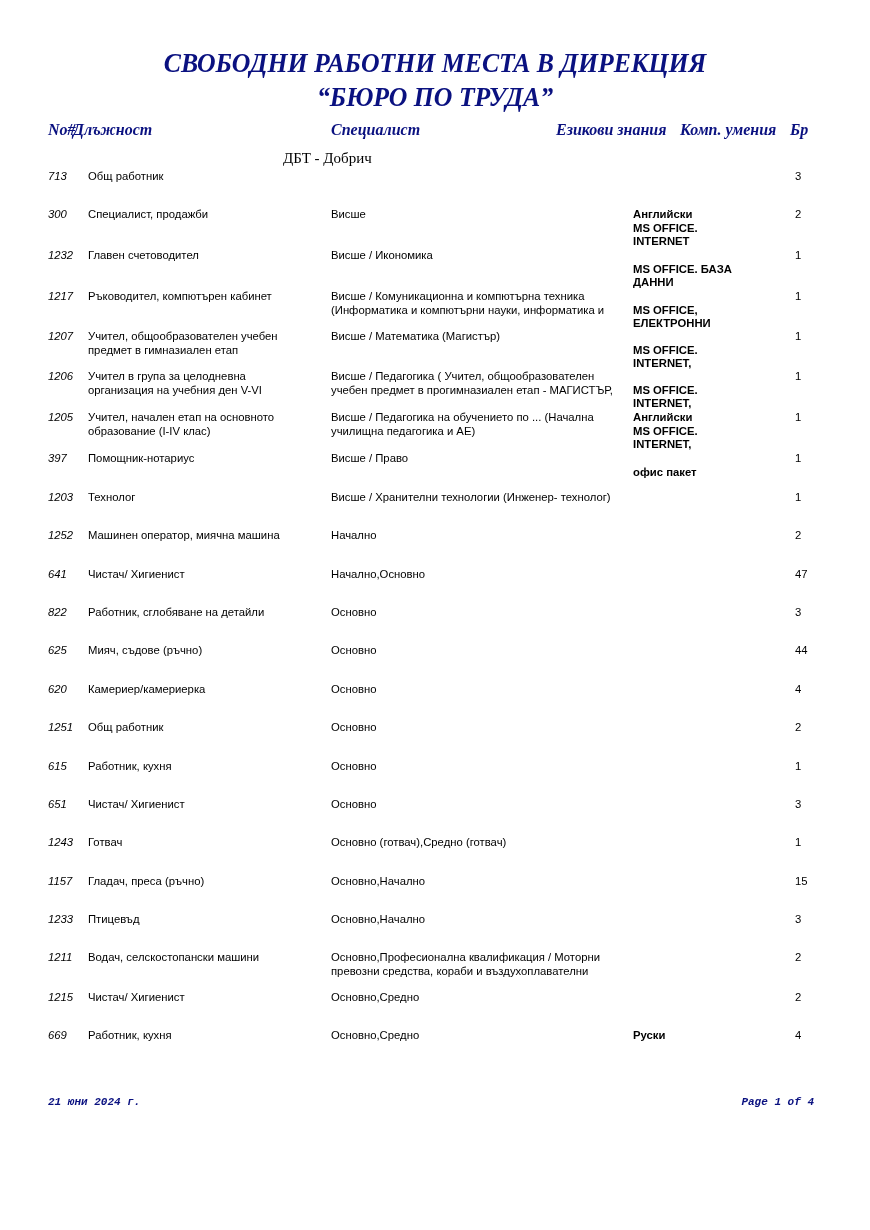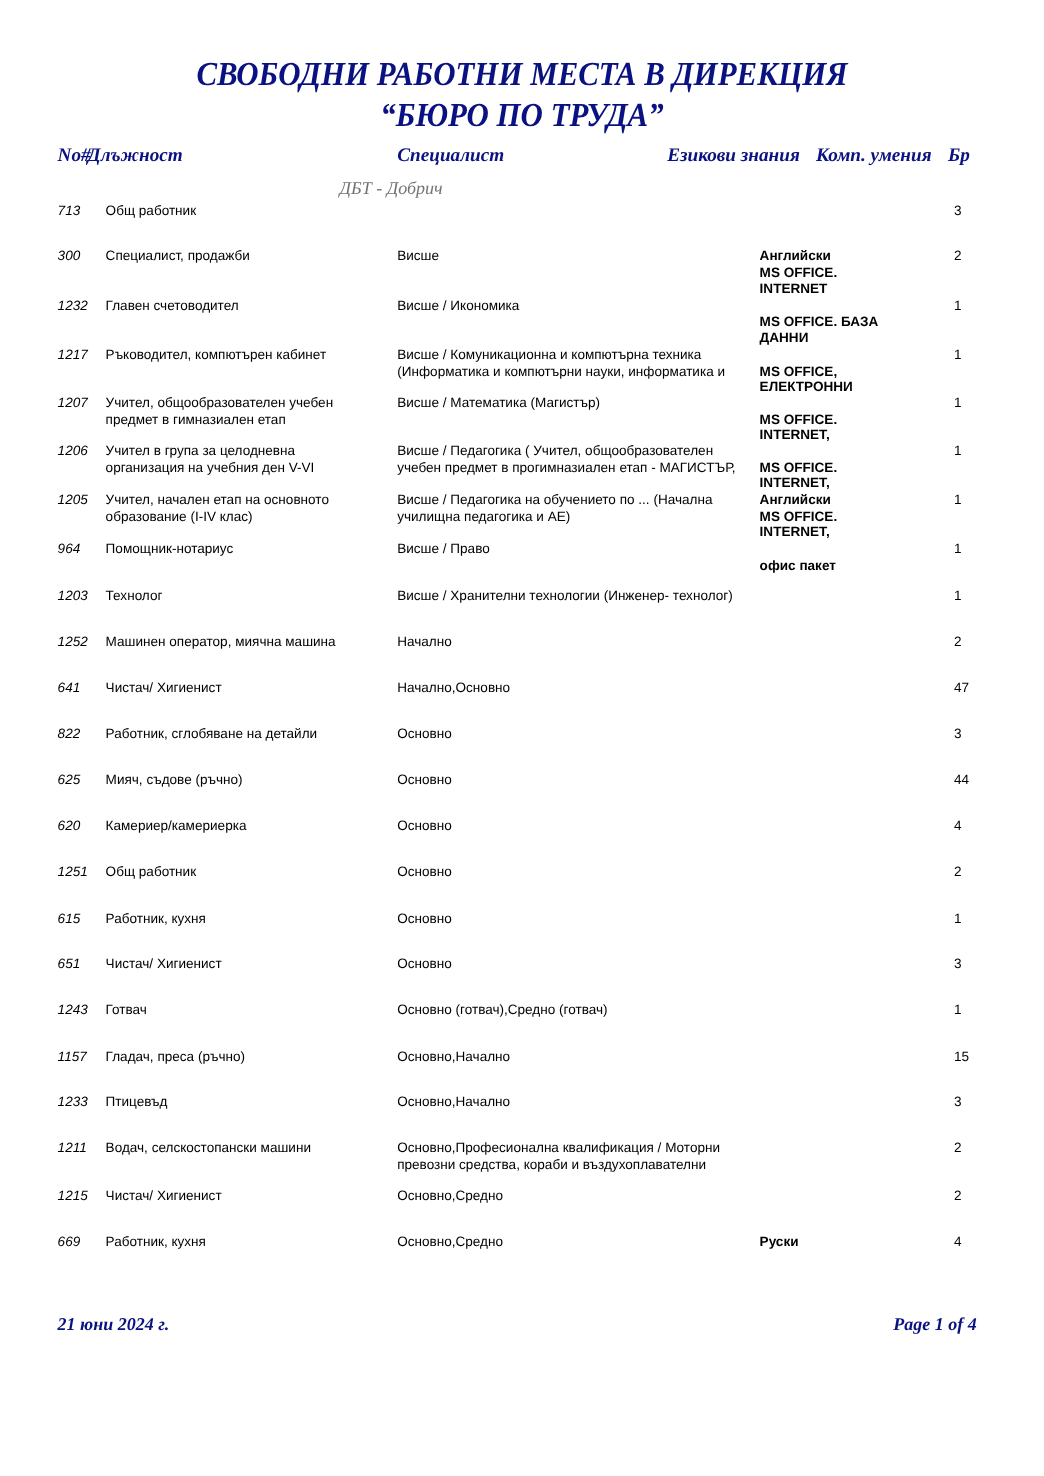--- a/index.html
+++ b/index.html
@@ -1,29 +1,29 @@
 <!DOCTYPE html>
 <html><head>
 <meta charset="utf-8">
 <style>
   html, body { margin: 0; padding: 0; background: #ffffff; }
   body { width: 870px; height: 1230px; position: relative; overflow: hidden; font-family: "Liberation Sans", sans-serif; color: #000; }
   .title { position: absolute; left: 0; width: 870px; text-align: center; font-family: "Liberation Serif", serif; font-style: italic; font-weight: bold; color: #0a1180; font-size: 28px; line-height: 30px; transform: scaleX(0.92); }
   #title1 { top: 48px; }
   #title2 { top: 82px; }
   .hdr { position: absolute; top: 121px; font-family: "Liberation Serif", serif; font-style: italic; font-weight: bold; color: #0a1180; font-size: 16px; line-height: 18px; white-space: nowrap; }
-  .section { position: absolute; top: 150px; left: 283px; font-family: "Liberation Serif", serif; font-style: italic; color: #737373; font-size: 15px; white-space: nowrap; }
+  .section { position: absolute; top: 150px; left: 283px; font-family: "Liberation Serif", serif; color: #000000; font-size: 15px; white-space: nowrap; }
   .row { position: absolute; left: 0; width: 870px; font-size: 11.3px; line-height: 13.5px; }
   .row > span { position: absolute; top: 0; white-space: pre-line; }
   .c-no { left: 48px; font-style: italic; }
   .c-pos { left: 88px; width: 230px; }
   .c-edu { left: 331px; width: 320px; }
   .c-lang { left: 633px; width: 120px; font-weight: bold; }
   .c-cnt { left: 795px; }
-  .footer { position: absolute; top: 1096px; font-family: Liberation Serif, serif; font-style: italic; font-weight: bold; color: #0a1180; font-size: 15px; white-space: nowrap; }
+  .footer { position: absolute; top: 1096px; font-family: Liberation Mono, monospace; font-style: italic; font-weight: bold; color: #0a1180; font-size: 11px; white-space: nowrap; }
 </style>
 </head>
 <body>
 
 <div id="title1" class="title">СВОБОДНИ РАБОТНИ МЕСТА В ДИРЕКЦИЯ</div>
 <div id="title2" class="title">“БЮРО ПО ТРУДА”</div>
 
 <div>
   <span class="hdr" style="left:48px">No#</span>
   <span class="hdr" style="left:73px">Длъжност</span>
@@ -97,21 +97,21 @@
       <span class="c-pos">Учител, начален етап на основното
 образование (I-IV клас)</span>
       <span class="c-edu">Висше / Педагогика на обучението по ... (Начална
 училищна педагогика и АЕ)</span>
       <span class="c-lang">Английски
 MS OFFICE.
 INTERNET,</span>
       <span class="c-cnt">1</span>
     </div>
     <div class="row" style="top: 452px;">
-      <span class="c-no">964</span>
+      <span class="c-no">397</span>
       <span class="c-pos">Помощник-нотариус</span>
       <span class="c-edu">Висше / Право</span>
       <span class="c-lang">
 офис пакет</span>
       <span class="c-cnt">1</span>
     </div>
     <div class="row" style="top: 491px;">
       <span class="c-no">1203</span>
       <span class="c-pos">Технолог</span>
       <span class="c-edu">Висше / Хранителни технологии (Инженер- технолог)</span>

